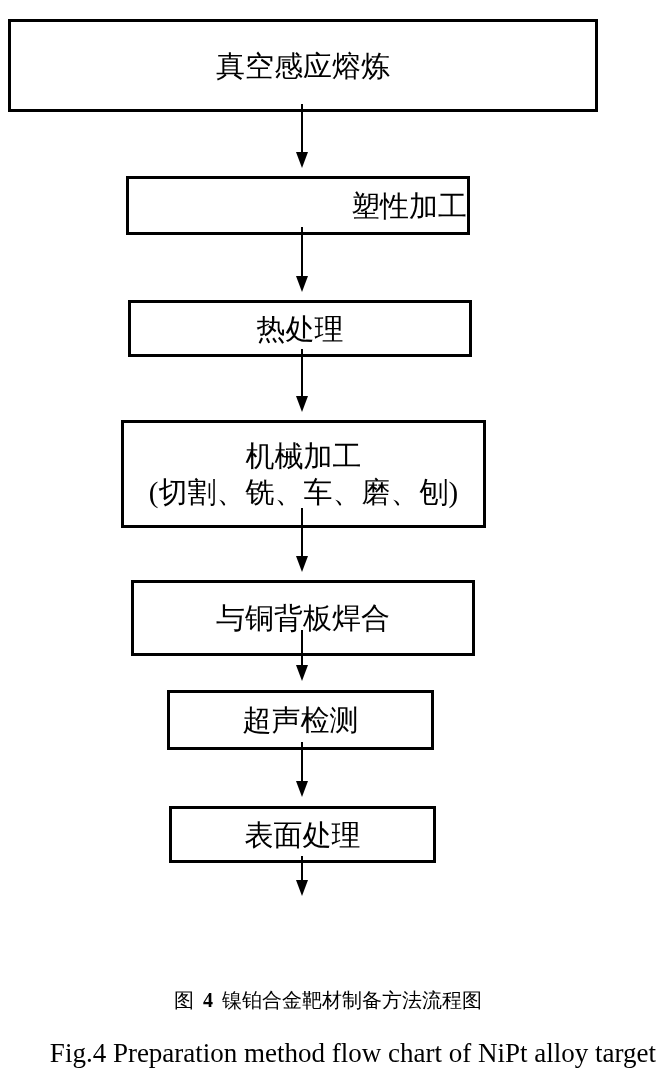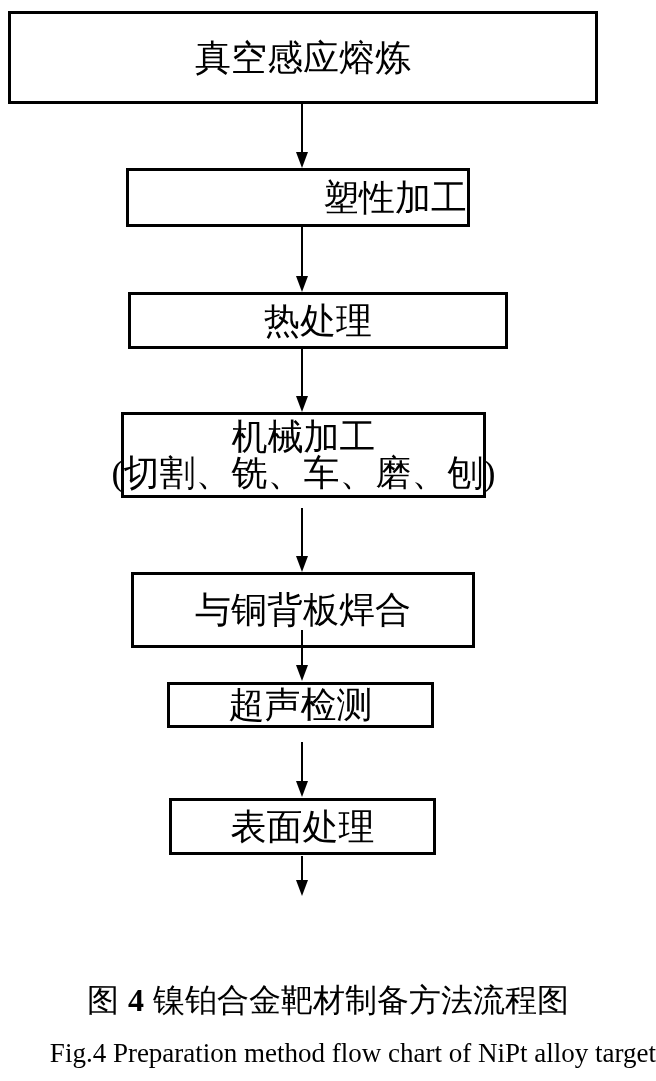--- a/index.html
+++ b/index.html
@@ -15,30 +15,31 @@
   .box {
     position: absolute;
     box-sizing: border-box;
     border: 3px solid #000000;
     background: #ffffff;
     display: flex;
     flex-direction: column;
     justify-content: center;
     align-items: center;
     text-align: center;
-    font-size: 36px;
+    font-size: 29px;
     line-height: 36px;
     white-space: nowrap;
+    margin-top: 8px;
   }
   #b1 { left: 8px;   top: 11px;  width: 590px; height: 93px; }
   #b2 { left: 126px; top: 168px; width: 344px; height: 59px; align-items: flex-end; }
-  #b3 { left: 128px; top: 292px; width: 380px; height: 57px; }
-  #b4 { left: 121px; top: 412px; width: 365px; height: 86px; }
+  #b3 { left: 128px; top: 292px; width: 344px; height: 57px; }
+  #b4 { left: 121px; top: 412px; width: 365px; height: 108px; }
   #b5 { left: 131px; top: 572px; width: 344px; height: 76px; }
-  #b6 { left: 167px; top: 682px; width: 267px; height: 46px; }
+  #b6 { left: 167px; top: 682px; width: 267px; height: 60px; }
   #b7 { left: 169px; top: 798px; width: 267px; height: 57px; text-align: center; }
   #b8 { left: 157px; top: 896px; width: 296px; height: 58px; }
 
   .arrow { position: absolute; left: 296px; width: 12px; }
   #a1 { top: 104px; height: 64px; }
   #a2 { top: 227px; height: 65px; }
   #a3 { top: 349px; height: 63px; }
   #a4 { top: 508px; height: 64px; }
   #a5 { top: 630px; height: 51px; }
   #a6 { top: 742px; height: 55px; }
@@ -51,21 +52,21 @@
   .arrow .head {
     position: absolute; left: 0; bottom: 0;
     width: 0; height: 0;
     border-left: 6px solid transparent;
     border-right: 6px solid transparent;
     border-top: 16px solid #000000;
   }
 
   .caption-zh {
     position: absolute; left: 0; top: 983px; width: 656px;
-    text-align: center; font-size: 32px; line-height: 34px;
+    text-align: center; font-size: 20px; line-height: 34px;
     white-space: nowrap;
   }
   .caption-zh .num { font-weight: bold; margin: 0 9px; }
   .caption-en {
     position: absolute; left: 0; top: 1036px; width: 656px;
     text-align: right; font-size: 27px; line-height: 34px;
     white-space: nowrap;
   }
 </style>
 </head>

